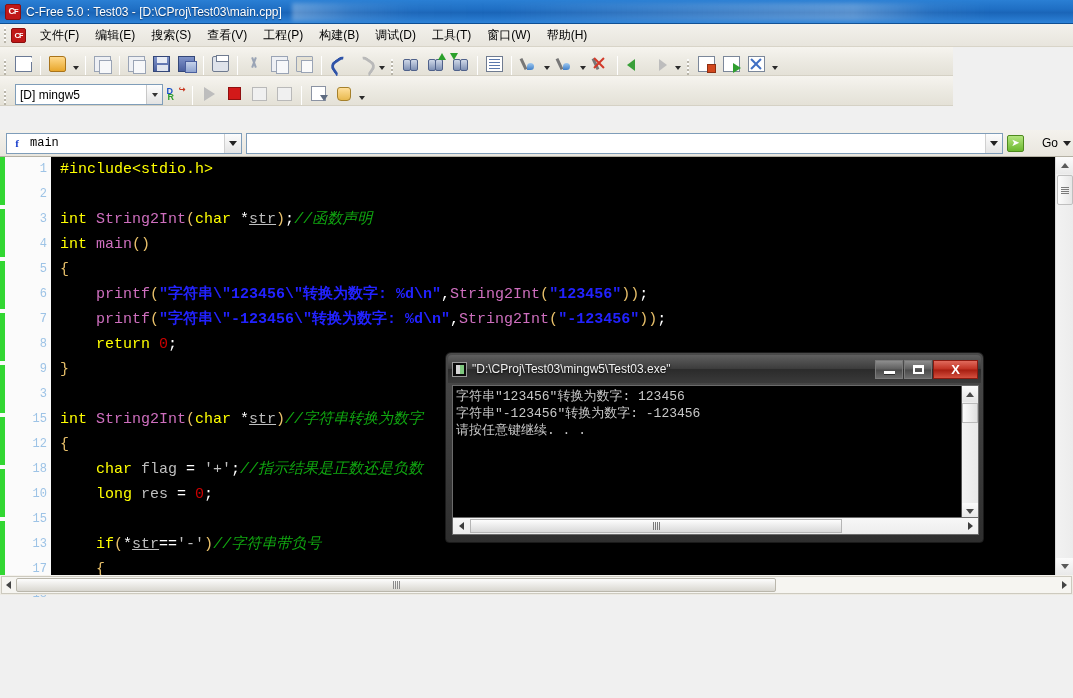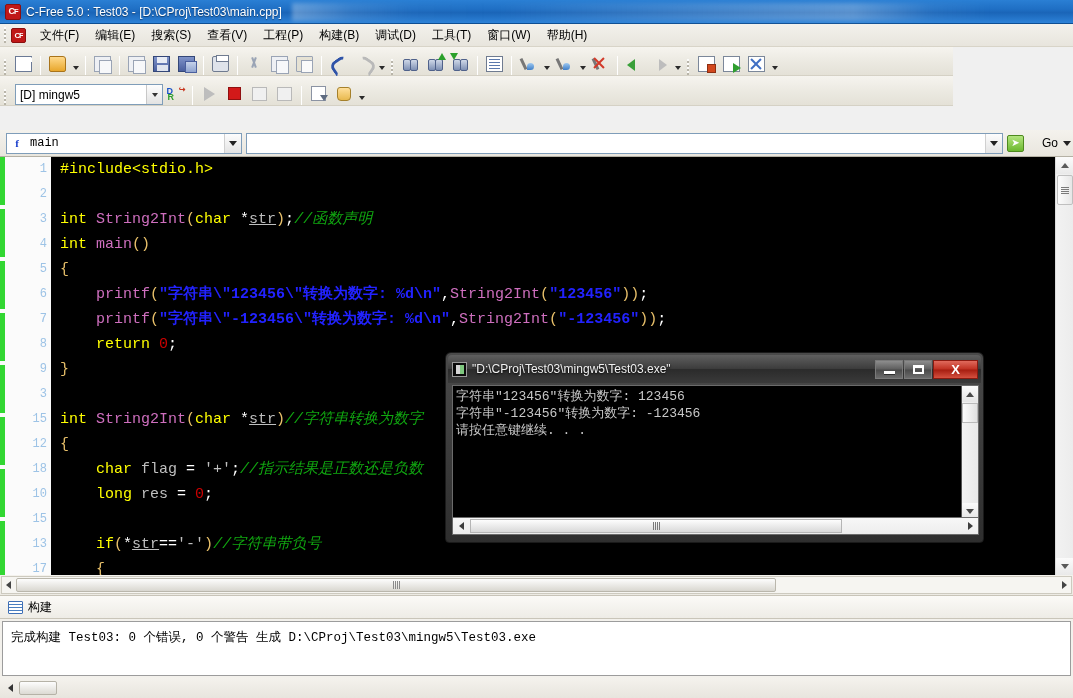--- a/index.html
+++ b/index.html
@@ -812,32 +812,20 @@
     <div class="hsb">
       <div class="hs-btn hs-left"></div>
       <div class="hs-thumb">
           <i></i>
         </div>
       <div style="flex:1"></div>
       <div class="hs-btn hs-right"></div>
     </div>
   </div>
 
-  <div class="build-panel">
-    <div class="build-header">
-      <span class="bh-icon"></span>
-      <span class="bh-title">构建</span>
-    </div>
-    <div class="build-body">完成构建 Test03: 0 个错误, 0 个警告
-生成 D:\CProj\Test03\mingw5\Test03.exe</div>
-    <div class="build-foot">
-      <div class="hs-btn2"></div>
-      <div class="hs-thumb2"></div>
-    </div>
-  </div>
 
   <div class="console-win">
     <div class="console-tb">
       <span class="ct-icon">
           <i></i>
         </span>
       <span class="ct-title">"D:\CProj\Test03\mingw5\Test03.exe"</span>
       <span class="ct-buttons">
         <span class="ctb">
             <i class="min-glyph"></i>

